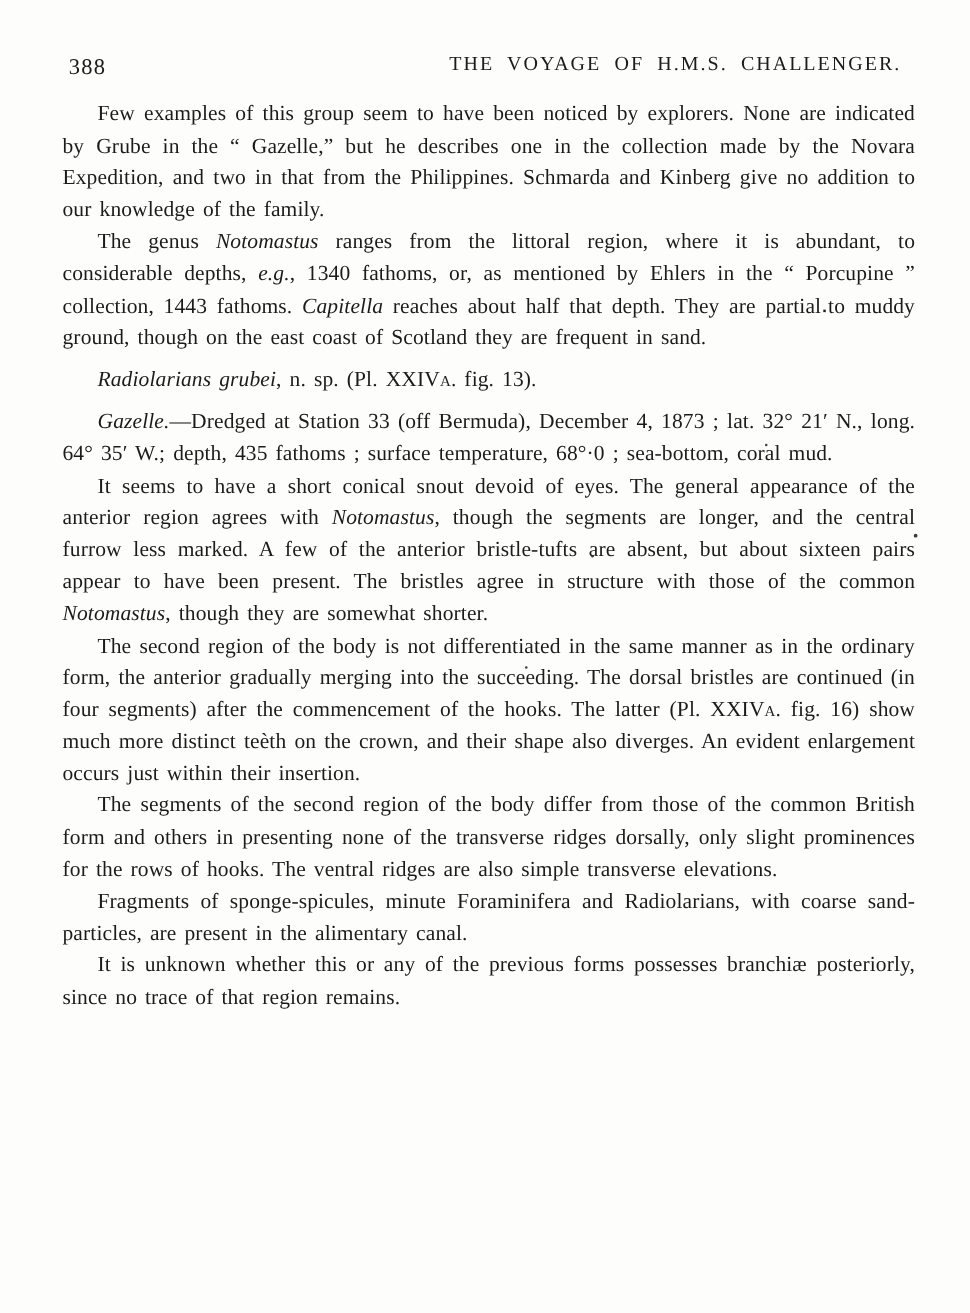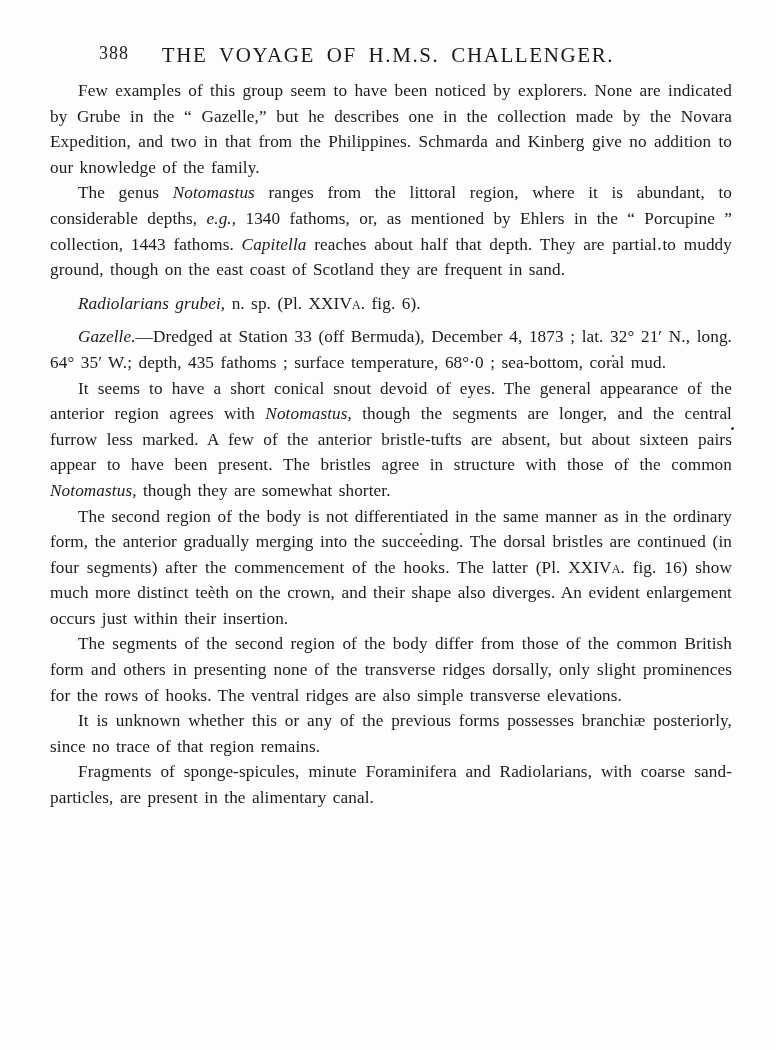--- a/index.html
+++ b/index.html
@@ -24,26 +24,25 @@
     left: 55px;
     right: 55px;
     height: 22px;
   }
   .page-number {
     position: absolute;
     left: 0;
     top: 0;
     font-size: 18px;
     letter-spacing: 1px;
-    margin-left: 44px;
   }
   .running-title {
     display: block;
-    text-align: center;
-    font-size: 21px;
+    text-align: right;
+    font-size: 16px;
     letter-spacing: 1.6px;
     word-spacing: 5px;
   }
   
   .text-body {
     position: absolute;
     top: 78px;
     left: 50px;
     width: 682px;
     font-size: 17.2px;
@@ -95,27 +94,27 @@
 <div class="page">
 
   <div class="running-head">
     <span class="page-number">388</span>
     <span class="running-title">THE VOYAGE OF H.M.S. CHALLENGER.</span>
   </div>
 
   <div class="text-body">
       <p><span>Few examples of this group seem to have been noticed by explorers.  None are indicated by Grube in the “ Gazelle,” but he describes one in the collection made by the Novara Expedition, and two in that from the Philippines.  Schmarda and Kinberg give no addition to our knowledge of the family.</span></p>
       <p><span>The genus </span><i>Notomastus</i><span> ranges from the littoral region, where it is abundant, to considerable depths, </span><i>e.g.</i><span>, 1340 fathoms, or, as mentioned by Ehlers in the “ Porcupine ” collection, 1443 fathoms.  </span><i>Capitella</i><span> reaches about half that depth.  They are partial</span><span class="speck">▪</span><span>to muddy ground, though on the east coast of Scotland they are frequent in sand.</span></p>
-      <p class="gap-sm"><i>Radiolarians grubei</i><span>, n. sp. (Pl. XXIV</span><span class="sc">a</span><span>. fig. 6).</span></p>
+      <p class="gap-sm"><i>Radiolarians grubei</i><span>, n. sp. (Pl. XXIV</span><span class="sc">a</span><span>. fig. 13).</span></p>
       <p class="gap-sm"><i>Gazelle.</i><span>—Dredged at Station 33 (off Bermuda), December 4, 1873 ; lat. 32° 21′ N., long. 64° 35′ W.; depth, 435 fathoms ; surface temperature, 68°·0 ; sea-bottom, coral mud.</span></p>
       <p><span>It seems to have a short conical snout devoid of eyes.  The general appearance of the anterior region agrees with </span><i>Notomastus</i><span>, though the segments are longer, and the central furrow less marked.  A few of the anterior bristle-tufts are absent, but about sixteen pairs appear to have been present.  The bristles agree in structure with those of the common </span><i>Notomastus</i><span>, though they are somewhat shorter.</span></p>
       <p><span>The second region of the body is not differentiated in the same manner as in the ordinary form, the anterior gradually merging into the succeeding.  The dorsal bristles are continued (in four segments) after the commencement of the hooks.  The latter (Pl. XXIV</span><span class="sc">a</span><span>. fig. 16) show much more distinct teèth on the crown, and their shape also diverges.  An evident enlargement occurs just within their insertion.</span></p>
       <p><span>The segments of the second region of the body differ from those of the common British form and others in presenting none of the transverse ridges dorsally, only slight prominences for the rows of hooks.  The ventral ridges are also simple transverse elevations.</span></p>
+      <p><span>Fragments of sponge-spicules, minute Foraminifera and Radiolarians, with coarse sand-particles, are present in the alimentary canal.</span></p>
       <p><span>It is unknown whether this or any of the previous forms possesses branchiæ posteriorly, since no trace of that region remains.</span></p>
-      <p><span>Fragments of sponge-spicules, minute Foraminifera and Radiolarians, with coarse sand-particles, are present in the alimentary canal.</span></p>
     </div>
 
   <div class="scan-speck speck-1"></div>
   <div class="scan-speck speck-2"></div>
   <div class="scan-speck speck-3"></div>
   <div class="scan-speck speck-4"></div>
 
 </div>
 
 </body></html>

